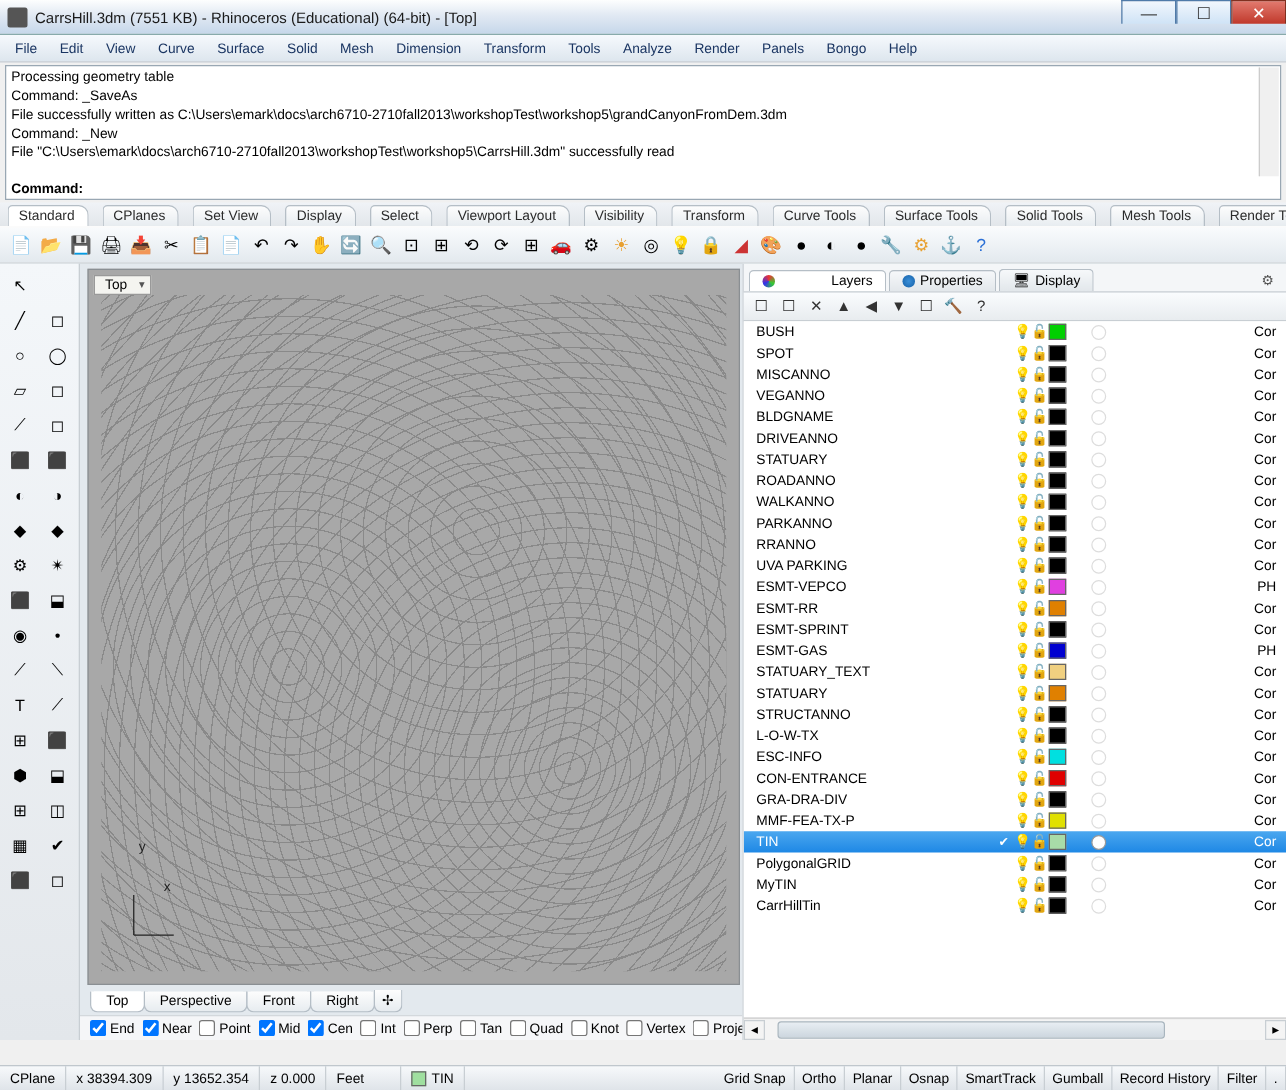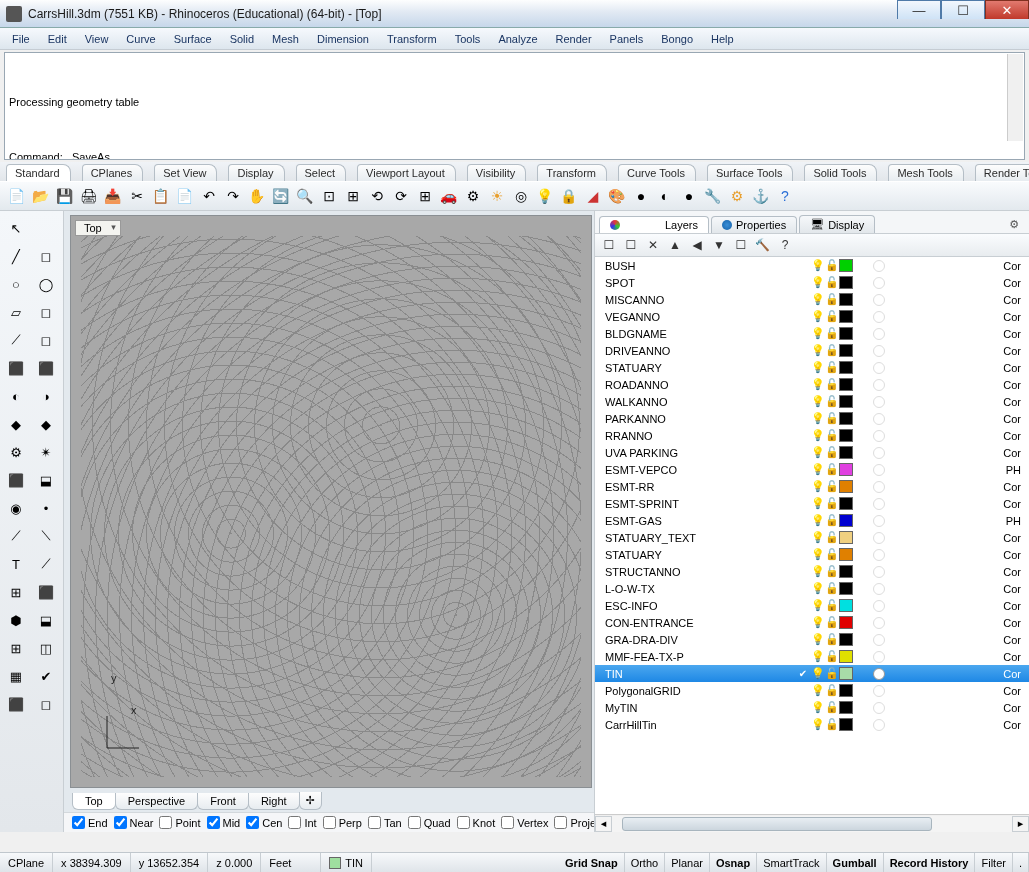--- a/index.html
+++ b/index.html
@@ -14,21 +14,21 @@
 .win-btn.min,.win-btn.max{ background:linear-gradient(#f2f7fd,#cfe3f6); border:1px solid #4f7aa8; border-bottom:none; height:19px; margin-top:0;}
 .win-btn.close{ background:linear-gradient(#e27a6f,#c0392b); border:1px solid #803020; border-bottom:none; color:#fff; height:19px;}
 .win-btn span{font-size:13px; line-height:1;}
 
 
 .menubar { height:22px; background:linear-gradient(#f6f9fd,#dde6ee); display:flex; align-items:center; padding:0 4px; gap:2px; border-bottom:1px solid #c5ccd3;}
 .menubar .menu-item{ padding:3px 8px; color:#1a3562; cursor:default;}
 
 
 .cmd-area { height:108px; background:#fff; border:1px solid #99a7b3; margin:2px 4px; padding:2px 4px; position:relative; overflow:hidden;}
-.cmd-area .line{ white-space:nowrap; line-height:15px; color:#000;margin-top:40px;}
+.cmd-area .line{ white-space:nowrap; line-height:15px; color:#000;}
 .cmd-area .cmdline{ position:absolute; bottom:2px; left:4px; right:18px;}
 .cmd-area .scroll{ position:absolute; right:1px; top:1px; bottom:18px; width:16px; background:#f0f0f0; border-left:1px solid #ccc;}
 .cmd-area .resize{ position:absolute; right:1px; bottom:1px; width:16px; height:16px;}
 
 
 .tb-tabs { height:19px; display:flex; align-items:flex-end; padding:0 6px; gap:12px; background:linear-gradient(#f0f3f7,#e2e6ea); overflow:hidden;}
 .tb-tab { padding:2px 10px 2px 8px; background:linear-gradient(#fdfdfd,#e7ecf0); border:1px solid #b5bec6; border-bottom:none; border-radius:4px 8px 0 0; margin-right:-1px; color:#2b2b2b; white-space:nowrap; font-size:11px;}
 .tb-tab.active{ background:#fff; font-weight:500;}
 .tb-more{ margin-left:auto; padding:2px 6px;}
 
@@ -95,21 +95,21 @@
 
 .osnap-bar{ height:20px; background:#f5f6f8; border-top:1px solid #d3d8dc; display:flex; align-items:center; padding:0 8px; gap:6px;}
 .osnap-bar label{display:flex; align-items:center; gap:3px;}
 .osnap-bar input{margin:0;}
 
 
 .status-bar{ position:absolute; bottom:0; left:0; right:0; height:20px; background:linear-gradient(#f7f9fb,#dfe4e9); border-top:1px solid #c0c7cd; display:flex; align-items:center;}
 .status-bar .cell{ padding:0 8px; border-right:1px solid #c8ced3; height:100%; display:flex; align-items:center; gap:4px;}
 .status-bar .swatch{width:12px;height:12px; background:#9fdf9f; border:1px solid #666;}
 .status-bar .btn{ padding:0 6px; height:100%; display:flex; align-items:center; border-right:1px solid #c8ced3;}
-.status-bar .btn.bold{font-weight:bold;}
+.status-bar .btn.bold{font-weight:normal;}
 .status-bar .spacer{flex:1;}
 
 
 .topo{ position:absolute; inset:20px 10px 10px 10px; background:
   repeating-radial-gradient(circle at 30% 55%, #888 0 1px, transparent 1px 14px),
   repeating-radial-gradient(circle at 60% 35%, #888 0 1px, transparent 1px 18px),
   repeating-radial-gradient(circle at 75% 70%, #888 0 1px, transparent 1px 12px),
   #a8a8a8;
   opacity:0.95;
 }
@@ -148,22 +148,25 @@
     <div class="menu-item">Render</div>
     <div class="menu-item">Panels</div>
     <div class="menu-item">Bongo</div>
     <div class="menu-item">Help</div>
   </div>
 
 <div class="cmd-area">
   <div id="cmd-lines">
       <div class="line">Processing geometry table</div>
       <div class="line">Command: _SaveAs</div>
+      <div class="line">File successfully written as C:\Users\emark\docs\arch6710-2710fall2013\workshopTest\workshop5\grandCanyonFromDem.3dm</div>
+      <div class="line">Command: _New</div>
       <div class="line">File "C:\Users\emark\docs\arch6710-2710fall2013\workshopTest\workshop5\CarrsHill.3dm" successfully read</div>
     </div>
+  <div class="cmdline"><b>Command:</b></div>
   <div class="scroll"></div>
   <div class="resize"></div>
 </div>
 
 <div class="tb-tabs" id="tb-tabs">
     <div class="tb-tab active">Standard</div>
     <div class="tb-tab">CPlanes</div>
     <div class="tb-tab">Set View</div>
     <div class="tb-tab">Display</div>
     <div class="tb-tab">Select</div>

